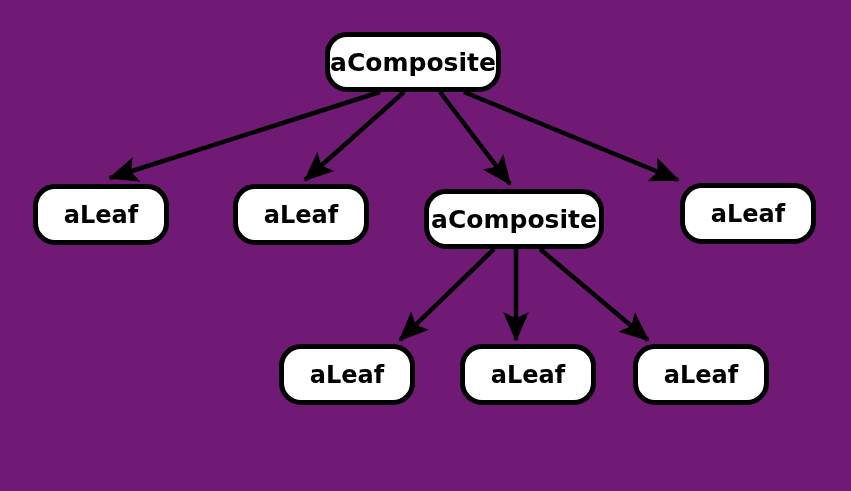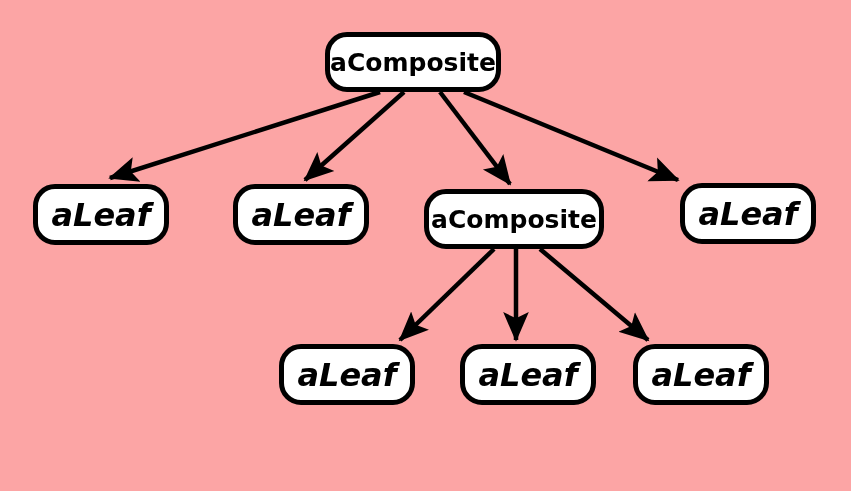--- a/index.html
+++ b/index.html
@@ -7,21 +7,21 @@
     padding: 0;
     background: #ffffff;
   }
   body {
     font-family: "DejaVu Sans", sans-serif;
   }
   #canvas {
     position: relative;
     width: 851px;
     height: 491px;
-    background: #fca5a5;
+    background: #701a75;
     overflow: hidden;
   }
   #edge-layer {
     position: absolute;
     left: 0;
     top: 0;
     width: 851px;
     height: 491px;
   }
   .node {
@@ -36,21 +36,21 @@
   }
   .node-label {
     font-family: "DejaVu Sans", sans-serif;
     font-weight: bold;
     color: #000000;
     letter-spacing: 0px;
     white-space: nowrap;
     line-height: 1;
   }
   .label-lg { font-size: 25px; }
-  .label-sm { font-size: 32px; font-style: italic; }
+  .label-sm { font-size: 24px; }
 </style>
 </head>
 <body>
 
 <div id="canvas">
 
   <svg id="edge-layer" viewBox="0 0 851 491" xmlns="http://www.w3.org/2000/svg">
     <defs>
       <marker id="arrowhead" markerWidth="7" markerHeight="7" refX="6.2" refY="3.1" orient="auto" markerUnits="strokeWidth">
         <path d="M 0 0.25 L 6.6 3.1 L 0 5.95 L 1.35 3.1 Z" fill="#000000"></path>

